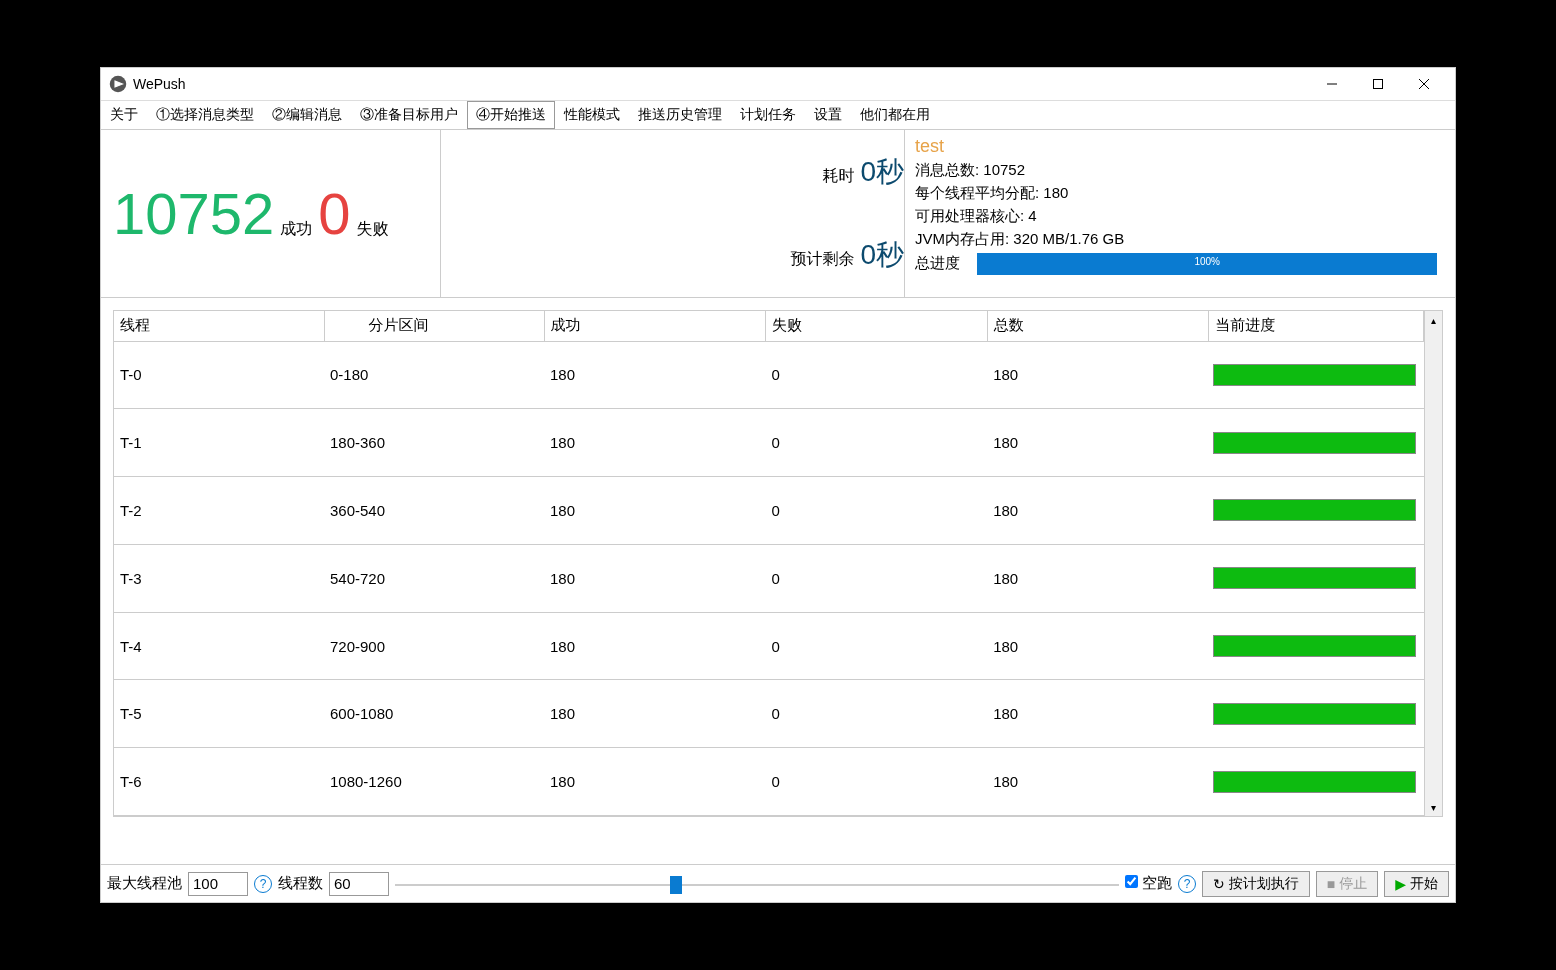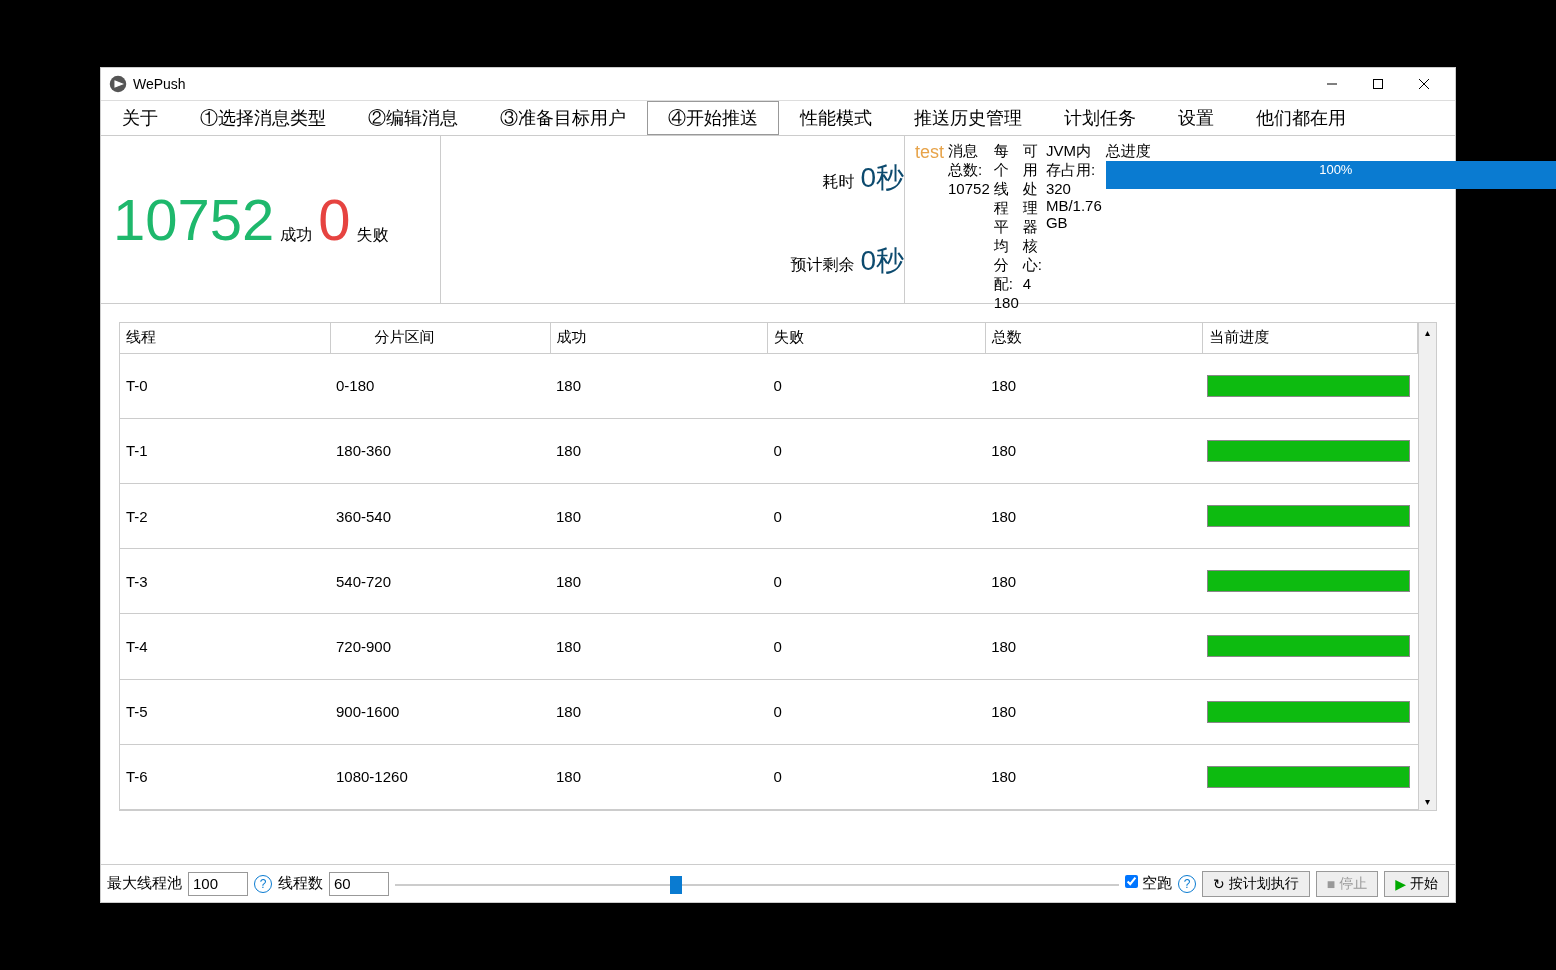--- a/index.html
+++ b/index.html
@@ -4,38 +4,38 @@
 <style>
 * { box-sizing: border-box; margin: 0; padding: 0; }
 body { background: #000; font-family: "Microsoft YaHei", "SimSun", Arial, sans-serif; display: flex; justify-content: center; align-items: center; height: 970px; width: 1556px; }
 .window { background: #fff; width: 1356px; height: 836px; border: 1px solid #ccc; display: flex; flex-direction: column; }
 .titlebar { display: flex; align-items: center; height: 32px; padding: 0 8px; justify-content: space-between; }
 .titlebar .icon { width: 18px; height: 18px; margin-right: 6px; display: inline-flex; }
 .titlebar .title { font-size: 14px; flex: 1; }
 .winbtns { display: flex; }
 .winbtn { width: 46px; height: 30px; display: inline-flex; align-items: center; justify-content: center; font-size: 14px; cursor: pointer; }
 .tabbar { display: flex; border-top: 1px solid #ddd; }
-.tab { padding: 4px 20px; font-size: 18px; border: 1px solid transparent; cursor: pointer; }
+.tab { padding: 4px 8px; font-size: 14px; border: 1px solid transparent; cursor: pointer; }
 .tab.active { border: 1px solid #999; background: #fff; }
 .content { flex: 1; display: flex; flex-direction: column; border-top: 1px solid #ccc; }
 .top { display: flex; height: 168px; border-bottom: 1px solid #ccc; }
 .top-left { width: 340px; display: flex; align-items: center; padding-left: 12px; border-right: 1px solid #ccc; }
 .big-green { color: #1eb86c; font-size: 58px; font-weight: 400; }
 .big-red { color: #e64340; font-size: 58px; font-weight: 400; }
 .lbl { font-size: 16px; margin: 0 6px; position: relative; top: 16px; }
 .top-mid { flex: 1; display: flex; flex-direction: column; justify-content: space-around; border-right: 1px solid #ccc;}
 .timerow { display: flex; justify-content: flex-end; align-items: baseline; gap: 6px; }
 .timerow .tlabel { font-size: 16px; }
 .timerow .tval { color: #0c4a6e; font-size: 28px; }
-.top-right { width: 550px; padding: 6px 10px; font-size: 15px; display: flex; flex-direction: row; gap: 4px; }
+.top-right { width: 550px; padding: 6px 10px; font-size: 15px; display: flex; flex-direction: column; gap: 4px; }
 .top-right .testname { color: #e7a349; font-size: 18px; }
 .proglabel { display: inline-block; width: 58px; }
-.progbar { display: inline-block; width: 460px; height: 28px; background: #0a7bd1; color: #fff; text-align: center; font-size: 13px; line-height: 18px; vertical-align: middle;}
+.progbar { display: inline-block; width: 460px; height: 22px; background: #0a7bd1; color: #fff; text-align: center; font-size: 10px; line-height: 18px; vertical-align: middle;}
 .log { font-family: "Microsoft YaHei", sans-serif; font-size: 15px; border: 1px solid #ccc; margin: 2px; padding: 2px; height: 258px; overflow-y: scroll; line-height: 1.45; white-space: pre; }
-.tablewrap { flex: 1; border: 1px solid #ccc; margin: 18px; overflow: hidden; display: flex; }
+.tablewrap { flex: 1; border: 1px solid #ccc; margin: 12px; overflow: hidden; display: flex; }
 .tablewrap table { border-collapse: collapse; width: 100%; font-size: 15px; }
 .tablewrap th, .tablewrap td { text-align: left; padding: 4px 6px; border-bottom: 1px solid #ccc; height: 30px; }
 .tablewrap th { border-right: 1px solid #ccc; font-weight: normal; }
 .tablewrap .pbarcell { padding: 3px 4px; }
 .pbar { height: 22px; background: #0dbb10; border: 1px solid #888; width: 98%; }
 .vscroll { width: 18px; background: #f0f0f0; border-left: 1px solid #ccc; display: flex; flex-direction: column; align-items: center; }
 .vscroll .arrow { height: 18px; display:flex; align-items:center; justify-content:center; font-size: 10px; width: 100%; cursor:pointer;}
 .vscroll .thumb { flex:1; }
 .bottombar { height: 38px; display: flex; align-items: center; padding: 0 6px; gap: 6px; border-top: 1px solid #ccc; font-size: 15px; margin-top: 35px; }
 .bottombar input[type=text] { width: 60px; height: 24px; border: 1px solid #999; padding: 0 4px; font-size: 15px; }
@@ -182,21 +182,21 @@
               <td>720-900</td>
               <td>180</td>
               <td>0</td>
               <td>180</td>
               <td class="pbarcell">
                 <div class="pbar"></div>
               </td>
             </tr>
             <tr>
               <td>T-5</td>
-              <td>900-1600</td>
+              <td>600-1080</td>
               <td>180</td>
               <td>0</td>
               <td>180</td>
               <td class="pbarcell">
                 <div class="pbar"></div>
               </td>
             </tr>
             <tr>
               <td>T-6</td>
               <td>1080-1260</td>

